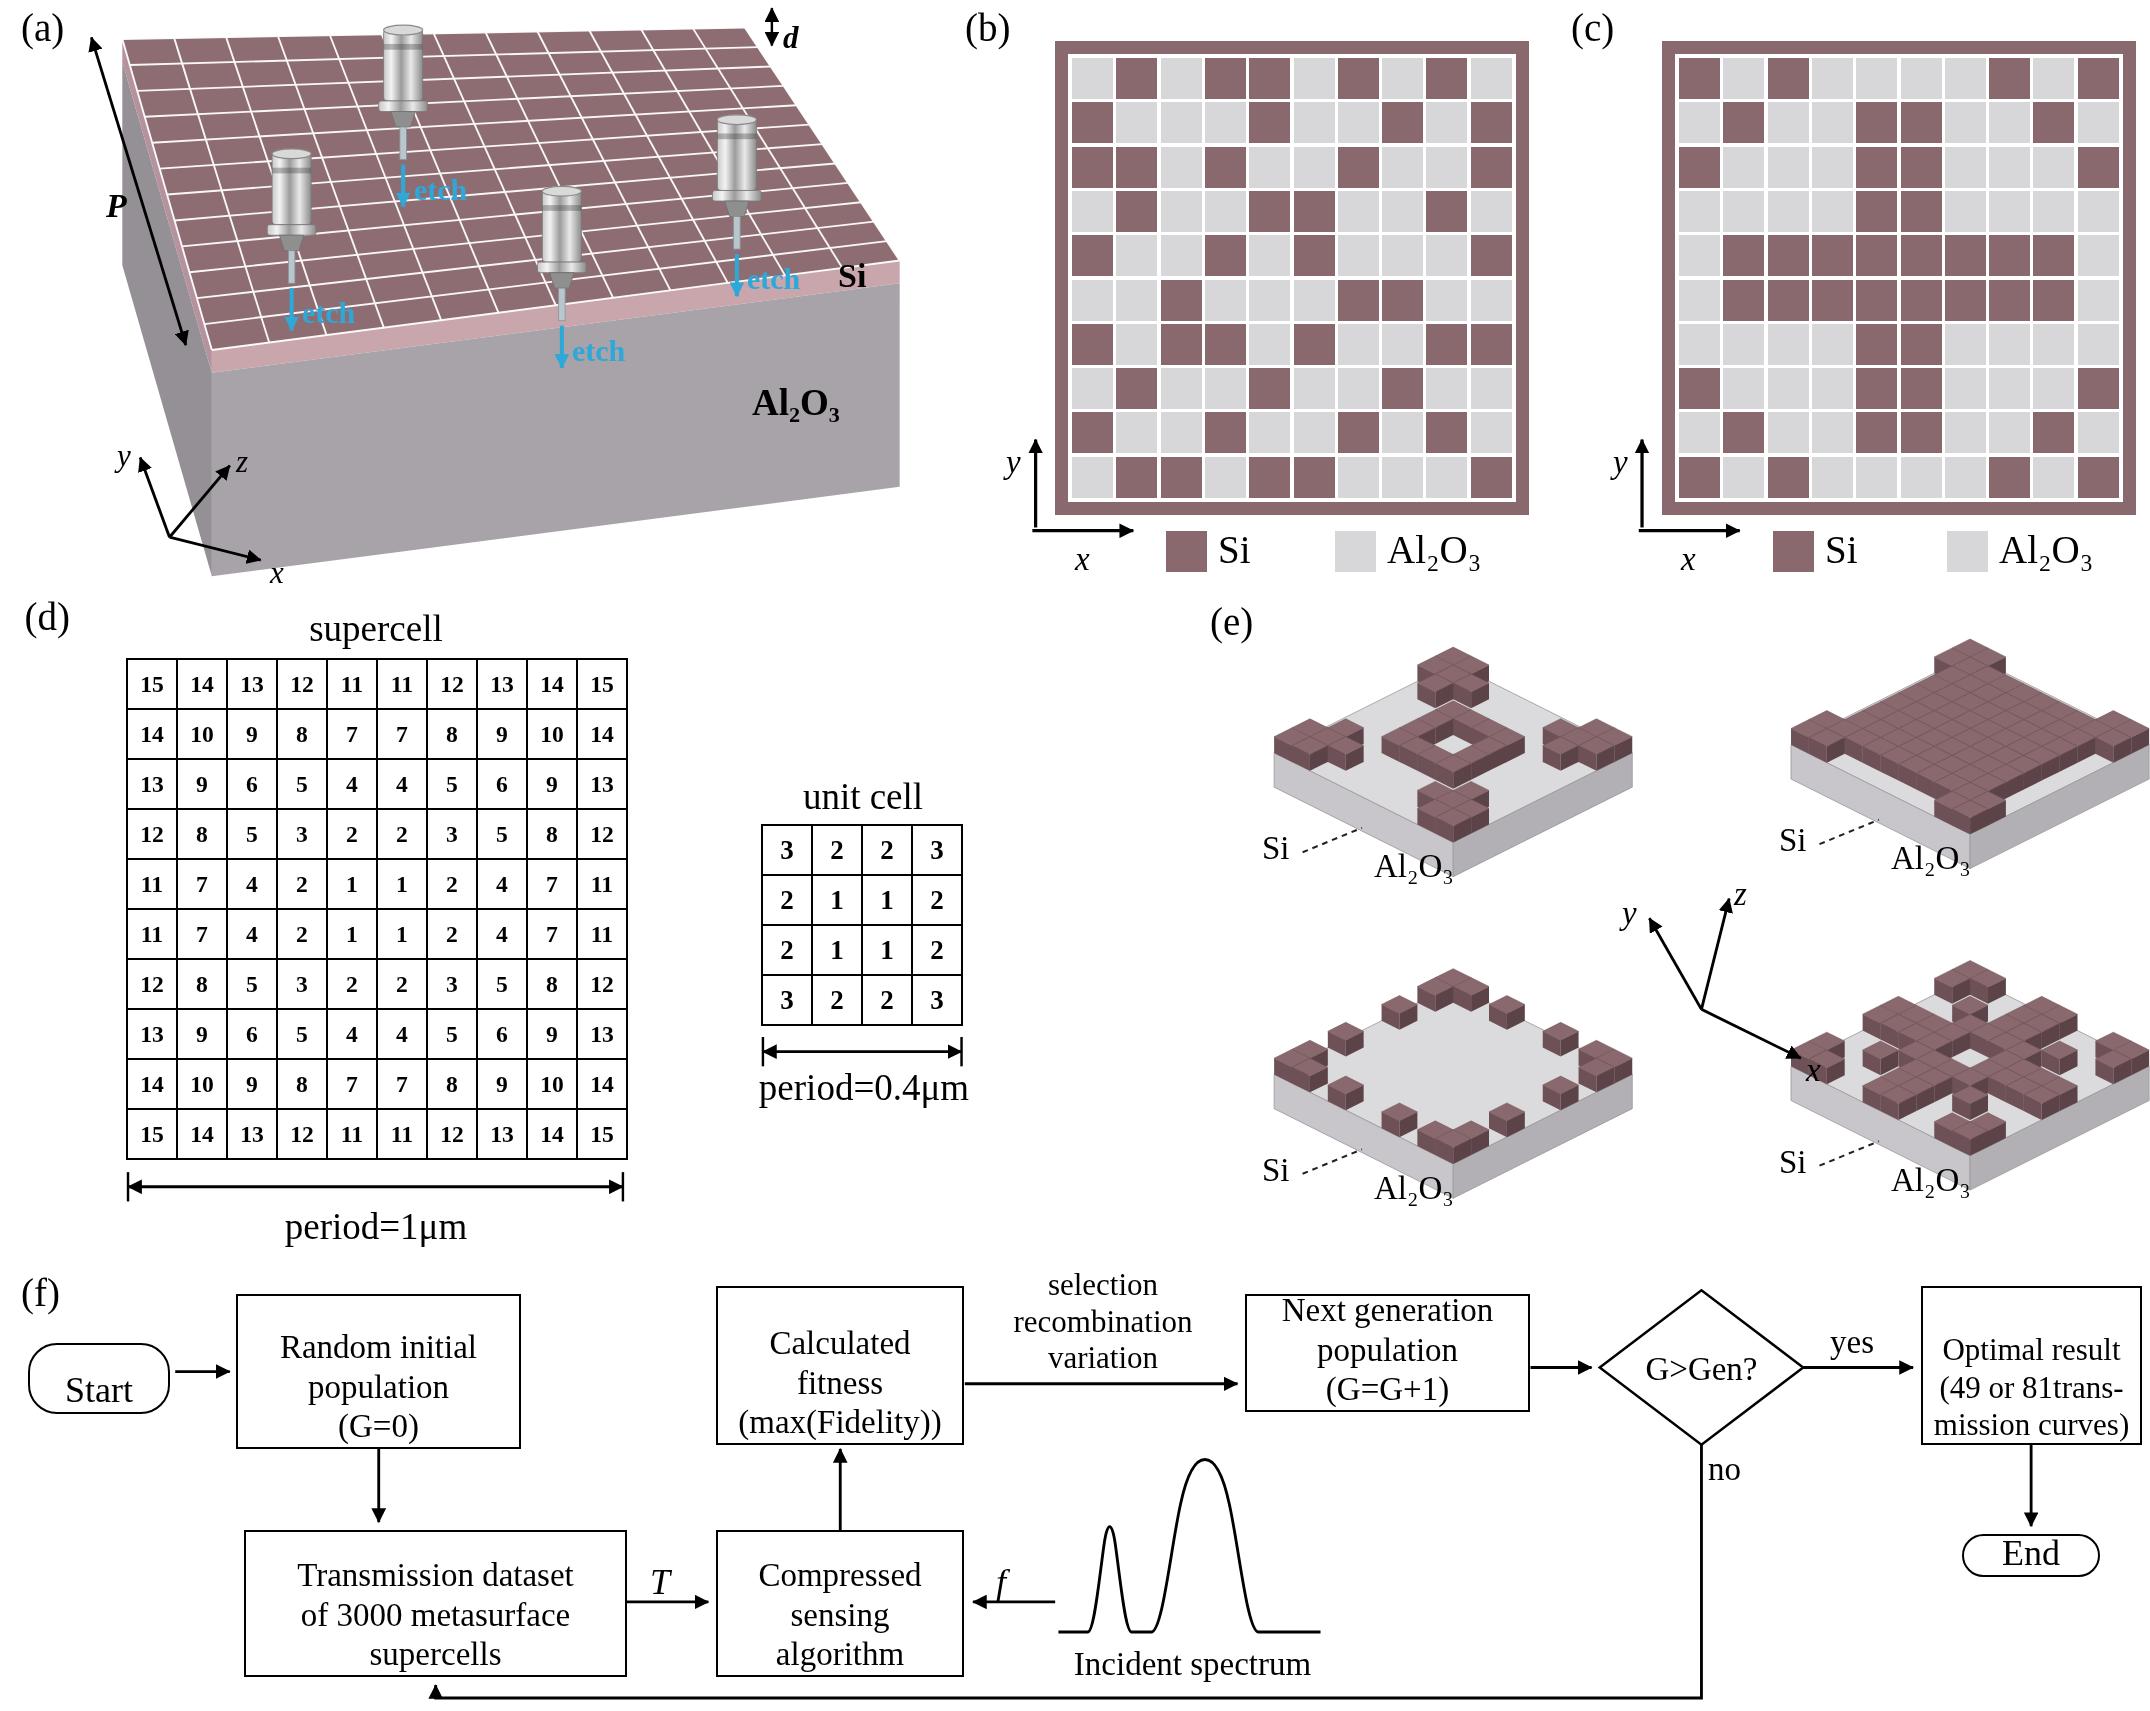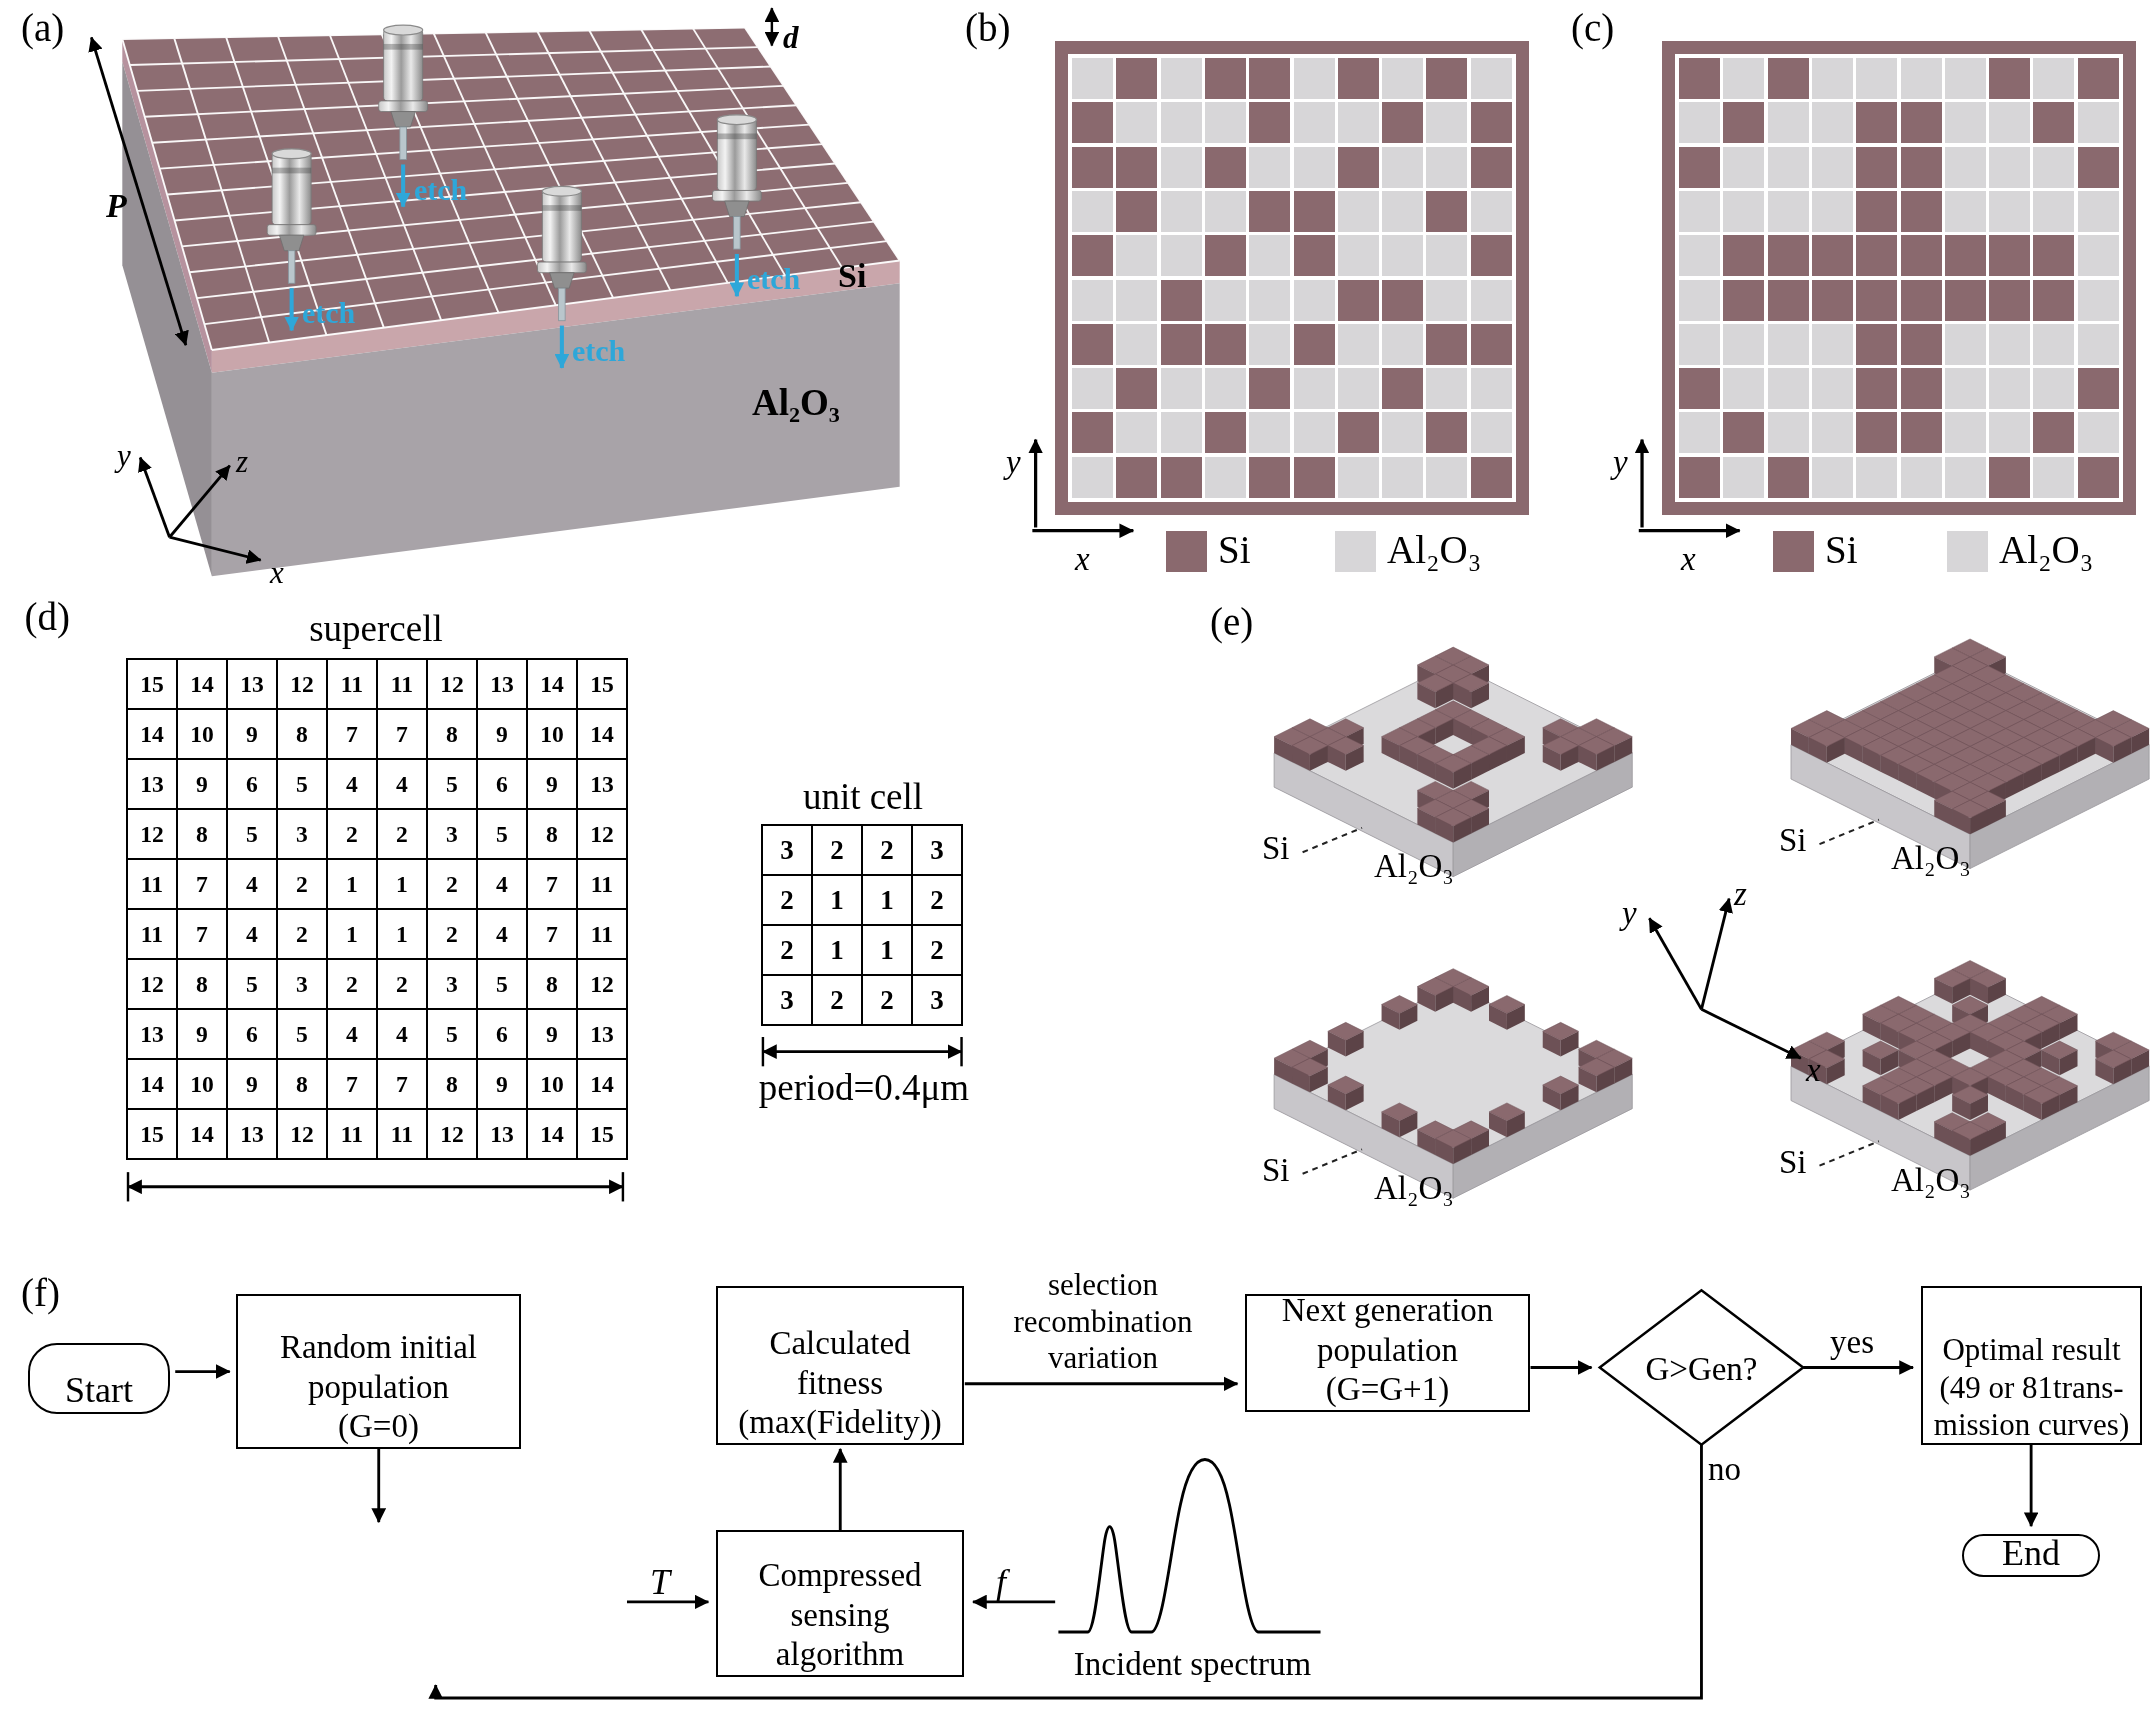--- a/index.html
+++ b/index.html
@@ -1059,20 +1059,21 @@
       <div>14</div>
       <div>13</div>
       <div>12</div>
       <div>11</div>
       <div>11</div>
       <div>12</div>
       <div>13</div>
       <div>14</div>
       <div>15</div>
     </div>
+  <div class="lab c" style="left:126px;top:1205px;width:500px;font-size:37px">period=1μm</div>
   <div class="lab c" style="left:741px;top:775px;width:244px;font-size:37px">unit cell</div>
   <div id="uc-table" class="ntable" style="left:761px;top:824px">
       <div>3</div>
       <div>2</div>
       <div>2</div>
       <div>3</div>
       <div>2</div>
       <div>1</div>
       <div>1</div>
       <div>2</div>
@@ -1099,20 +1100,25 @@
   <div class="lab i" style="left:1734px;top:876px;font-size:33px">z</div>
   <div class="lab i" style="left:1806px;top:1052px;font-size:33px">x</div>
 
   <div class="fbox fpill" style="left:28px;top:1343px;width:142px;height:71px">
     <span>Start</span>
   </div>
   <div class="fbox" style="left:236px;top:1294px;width:285px;height:155px">
     <span>Random initial</span>
     <span>population</span>
     <span>(G=0)</span>
+  </div>
+  <div class="fbox" style="left:244px;top:1530px;width:383px;height:147px">
+    <span>Transmission dataset</span>
+    <span>of 3000 metasurface</span>
+    <span>supercells</span>
   </div>
   <div class="fbox" style="left:716px;top:1530px;width:248px;height:147px">
     <span>Compressed</span>
     <span>sensing</span>
     <span>algorithm</span>
   </div>
   <div class="fbox" style="left:716px;top:1286px;width:248px;height:159px">
     <span>Calculated</span>
     <span>fitness</span>
     <span>(max(Fidelity))</span>

